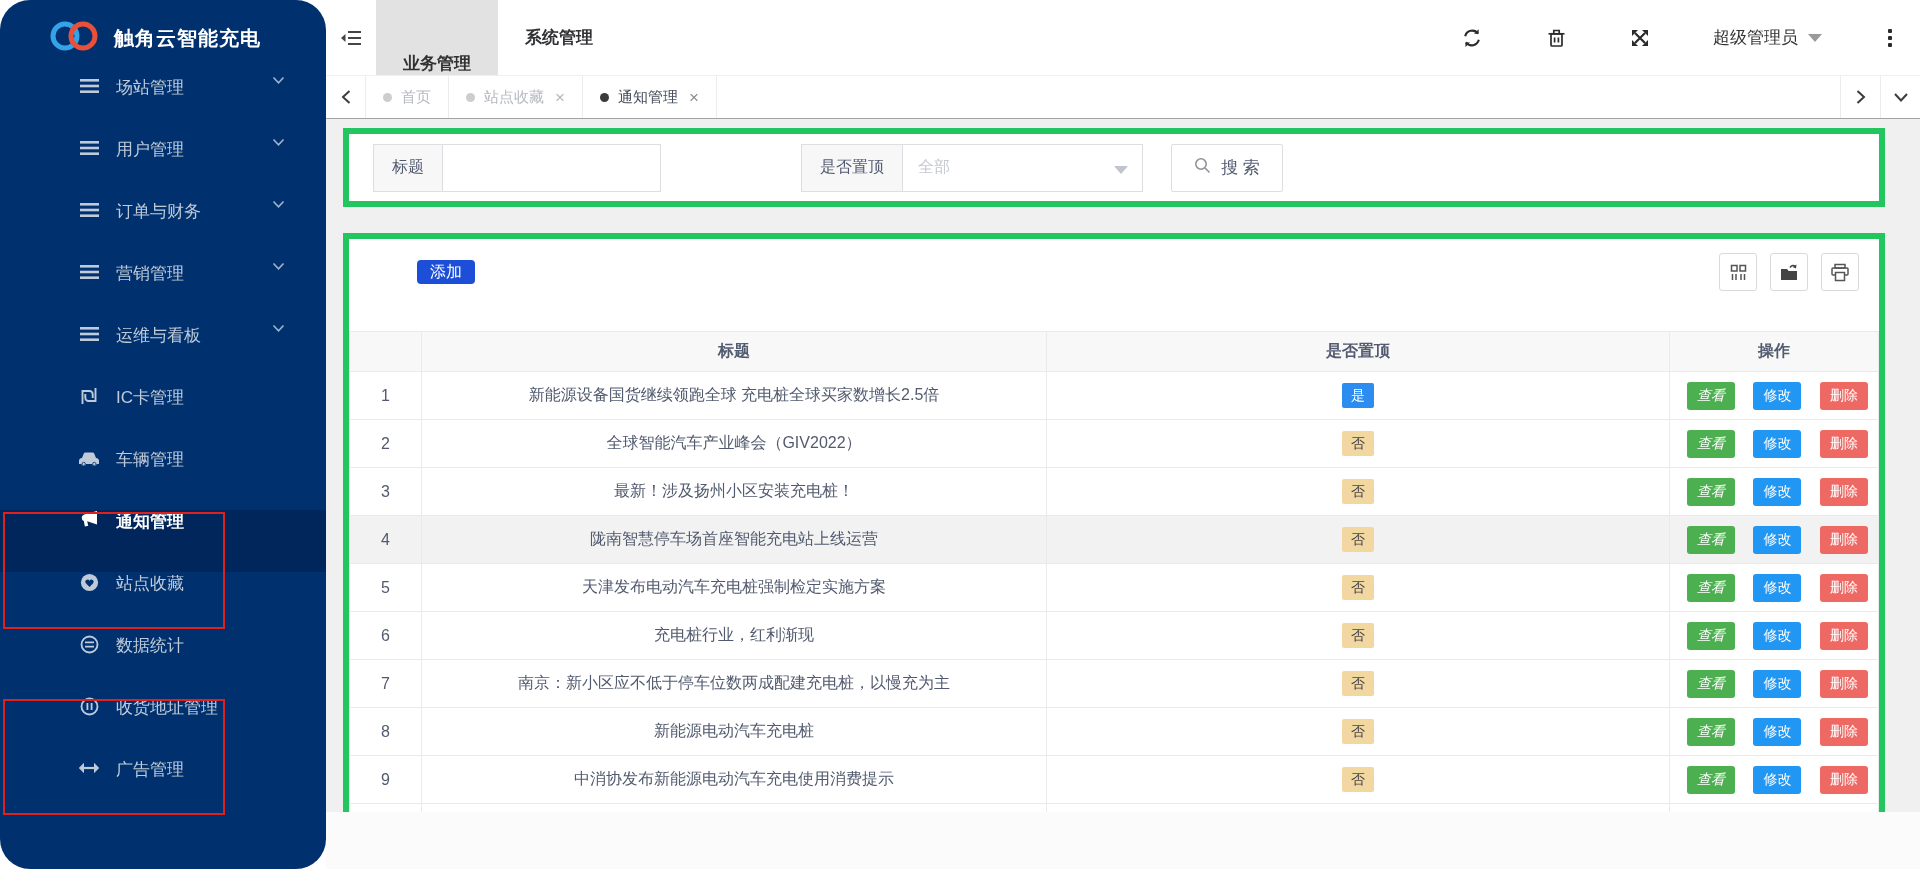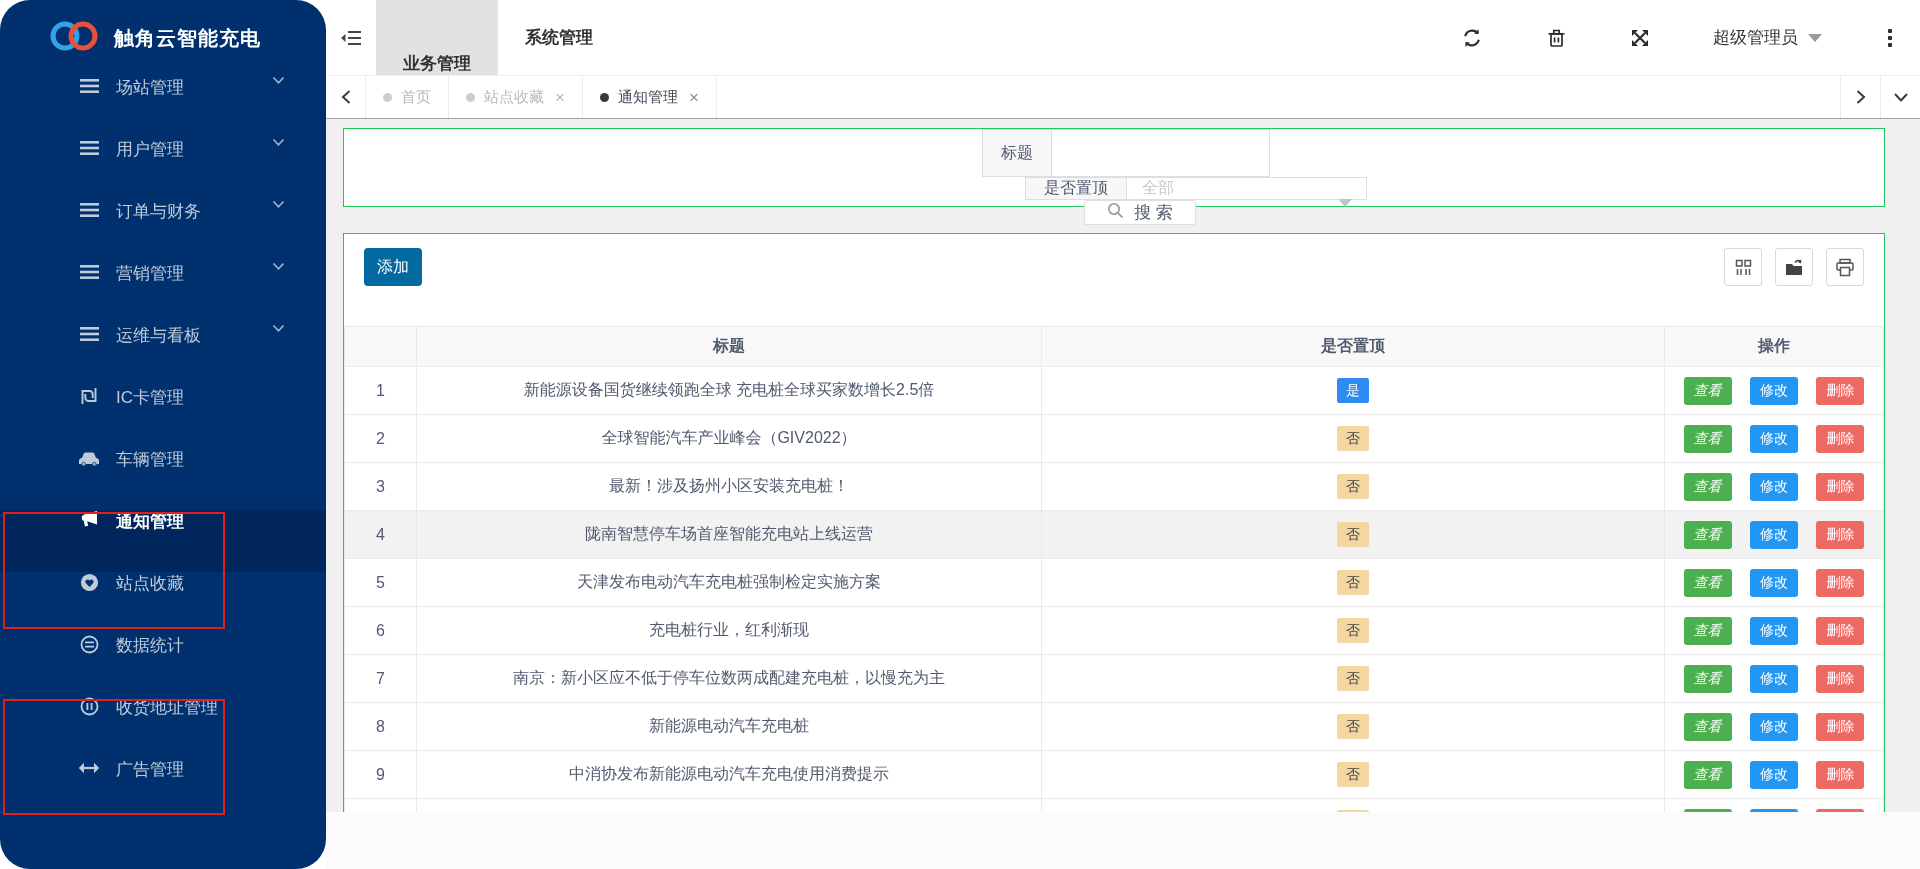--- a/index.html
+++ b/index.html
@@ -44,36 +44,36 @@
   .page-tab .dot { width:9px; height:9px; border-radius:50%; background:#cdcdcd; flex:none; }
   .page-tab.active { color:#454c59; }
   .page-tab.active .dot { background:#3a3a3a; }
   .tab-close { font-size:17px; color:#b8b8b8; line-height:1; margin-left:2px; cursor:pointer; }
   .page-tab.active .tab-close { color:#8d8d8d; }
   .tabrow-spacer { margin-left:auto; }
 
   
   .content { height:693px; background:#f0f0f0; padding:9px 35px 0 17px; overflow:hidden; flex:none; }
   .bottom-strip { height:57px; background:#fbfbfb; flex:none; }
-  .card { background:#fff; border:1px solid #22c55e;flex-direction:column; }
+  .card { background:#fff; border:6px solid #22c55e; }
 
   
   .search-card { height:79px; display:flex; align-items:center; padding-left:24px; }
   .fgroup { display:flex; height:48px; }
   .flabel { background:#f7f7f8; border:1px solid #dcdee2; display:flex; align-items:center; padding:0 18px; font-size:16px; color:#515a6e; white-space:nowrap; }
   .finput { width:218px; height:48px; border:1px solid #dcdee2; border-left:none; background:#fff; font-size:16px; color:#515a6e; padding:0 12px; outline:none; }
   .fgroup.g2 { margin-left:140px; }
   .fselect { position:relative; width:240px; border:1px solid #dcdee2; border-left:none; background:#fff; display:flex; align-items:center; padding:0 15px; font-size:16px; color:#c5c8ce; cursor:pointer; }
   .sel-caret { position:absolute; right:14px; top:21px; width:0; height:0; border-left:7px solid transparent; border-right:7px solid transparent; border-top:8px solid #c0c4cc; }
   .search-btn { margin-left:28px; width:112px; height:48px; background:#fff; border:1px solid #dcdee2; border-radius:2px; display:flex; align-items:center; justify-content:center; gap:10px; font-size:17px; color:#515a6e; cursor:pointer; }
 
   
   .table-card { margin-top:26px; padding-top:14px; min-height:640px; }
   .card-toolbar { display:flex; align-items:center; padding:0 20px; }
-  .add-btn { width:58px; height:38px; background:#0369a1; color:#fff; border:none; border-radius:4px; font-size:16px; cursor:pointer; font-family:inherit; }
+  .add-btn { width:58px; height:24px; background:#1d4ed8; color:#fff; border:none; border-radius:4px; font-size:16px; cursor:pointer; font-family:inherit;margin-left:48px; }
   .tool-icons { margin-left:auto; display:flex; gap:13px; }
   .icon-btn { width:38px; height:38px; background:#fff; border:1px solid #d9d9d9; border-radius:3px; display:flex; align-items:center; justify-content:center; cursor:pointer; }
 
   table.grid { width:100%; margin-top:40px; border-collapse:collapse; table-layout:fixed; }
   .grid th, .grid td { border:1px solid #e8eaec; text-align:center; color:#515a6e; font-size:16px; overflow:hidden; white-space:nowrap; }
   .grid th { height:40px; background:#f8f8f9; font-weight:bold; }
   .grid td { height:48px; padding:0 10px; background:#fff; }
   .grid tr.hl td { background:#f2f2f2; }
   .badge { display:inline-block; padding:4px 9px; border-radius:2px; font-size:14px; line-height:1.2; }
   .badge.yes { background:#2d8cf0; color:#fff; }

